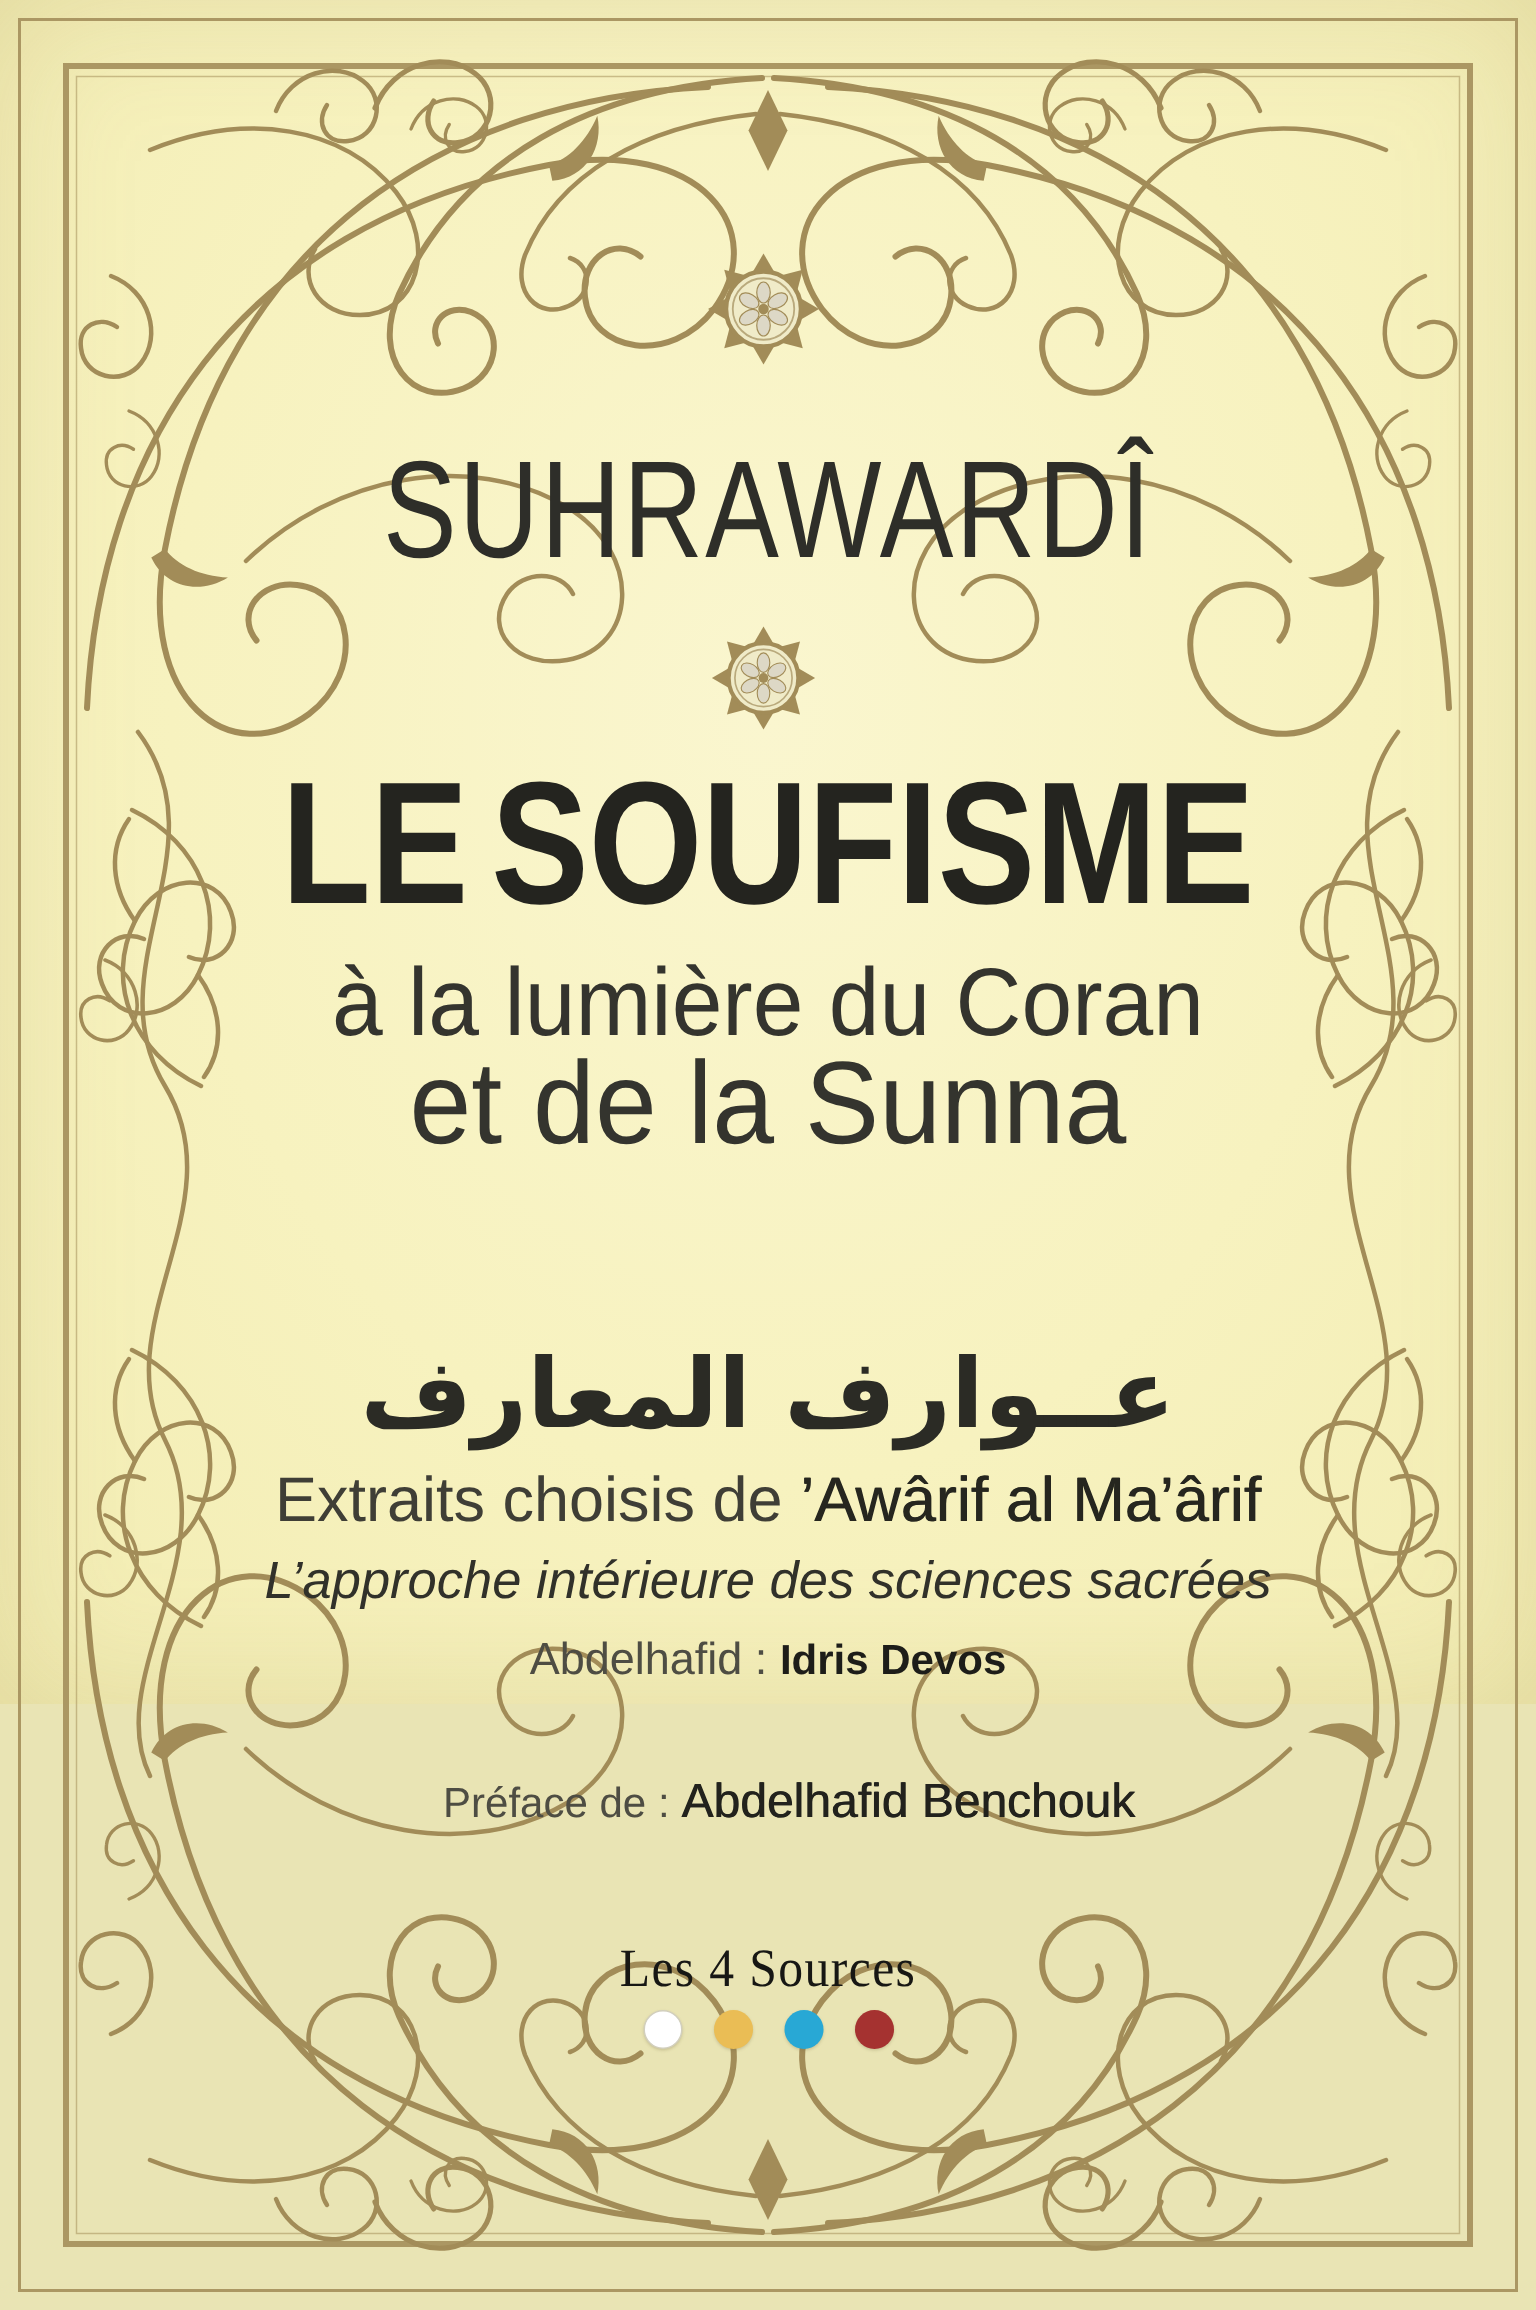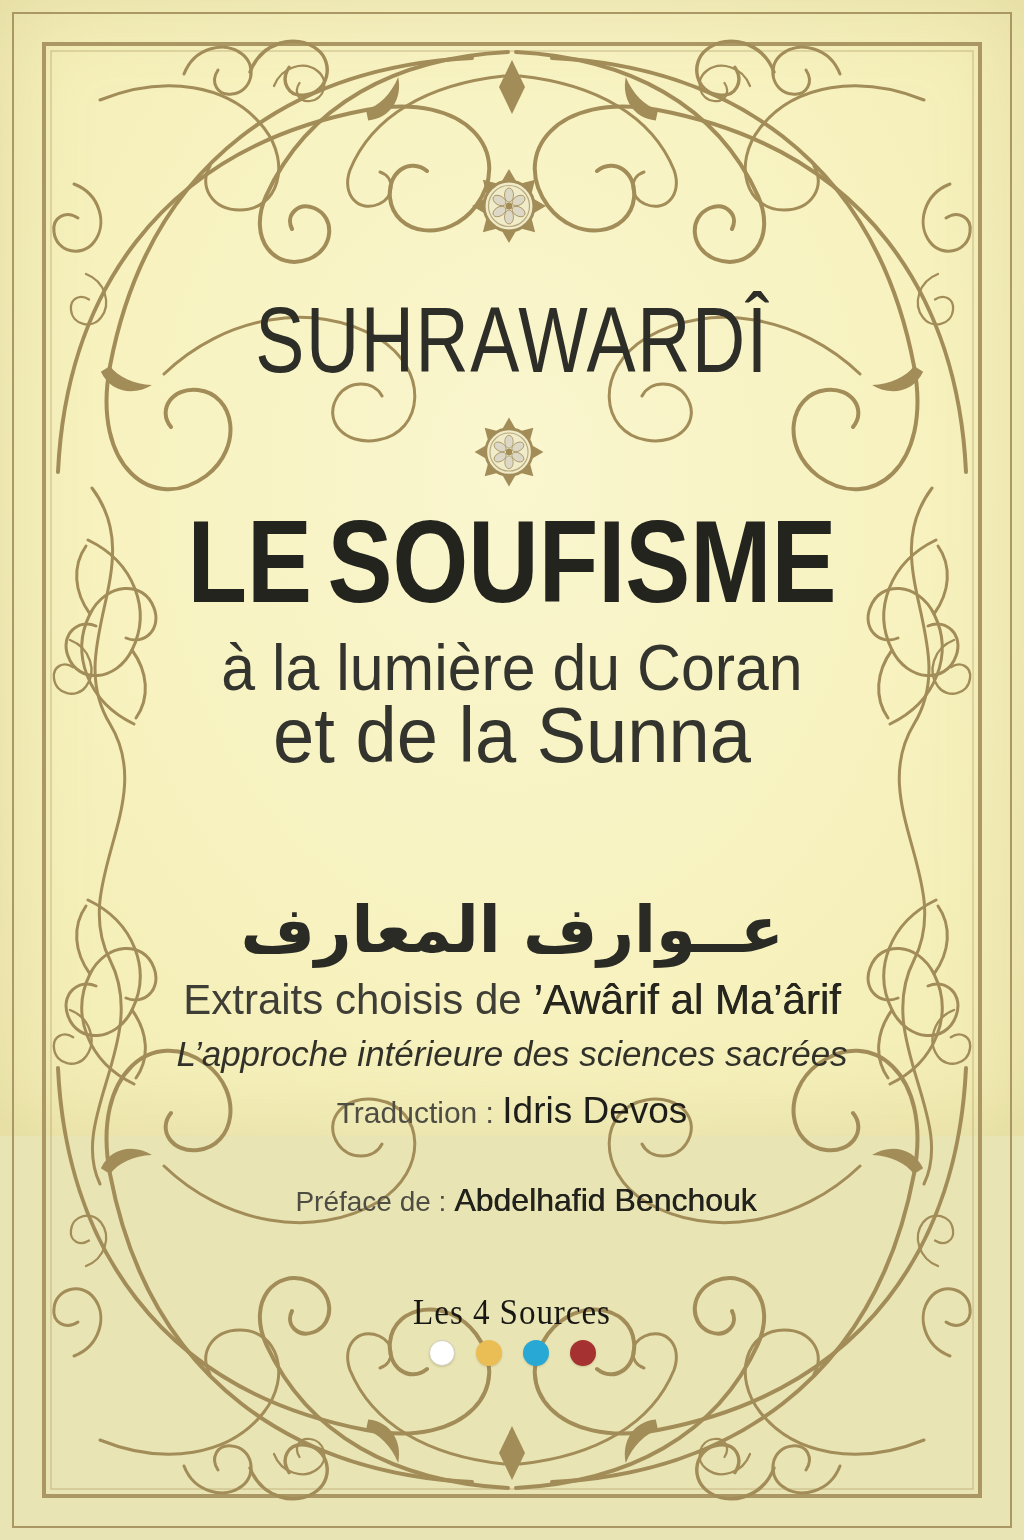--- a/index.html
+++ b/index.html
@@ -46,21 +46,21 @@
   .sub1{top:636px;font-size:64px;line-height:1;font-weight:400;color:var(--body-ink,#34342e);transform:scaleX(.95);}
   .sub2{top:696px;font-size:78px;line-height:1;font-weight:400;color:var(--body-ink,#34342e);transform:scaleX(.95);}
   .arabic{
     top:892px;font-family:"DejaVu Sans",sans-serif;direction:rtl;
     font-size:64px;line-height:1.2;font-weight:700;color:#2b2b25;
   }
   .excerpt{top:976px;font-size:42px;line-height:1.15;color:#3f3e36;}
   .excerpt .work{color:#26261f;text-shadow:.5px 0 currentColor;}
   .tagline{top:1034px;font-size:35px;line-height:1.15;font-style:italic;color:#31312a;}
   .translation{top:1090px;font-size:30px;color:var(--label-ink,#4e4d43);}
-  .translation .name{font-size:37px;font-weight:400;color:#1d1d19;}
+  .translation .name{font-size:28px;font-weight:700;color:#1d1d19;}
   .preface{top:1182px;font-size:28px;color:var(--label-ink,#4e4d43);padding-left:28px;}
   .preface .name{font-size:32px;color:#22221d;text-shadow:.5px 0 currentColor;}
   .publisher-name{
     top:1294px;font-family:"Liberation Serif",serif;
     font-size:36px;line-height:1;color:#171714;letter-spacing:1px;transform:scaleX(.92);
   }
   .dots{
     position:absolute;top:1340px;left:0;right:0;
     display:flex;justify-content:center;align-items:center;gap:21px;
   }
@@ -169,21 +169,21 @@
 
   <div class="center-line arabic">عــوارف المعارف</div>
 
   <div class="center-line excerpt">
     <span>Extraits choisis de </span><span class="work">’Awârif al Ma’ârif</span>
   </div>
 
   <div class="center-line tagline">L’approche intérieure des sciences sacrées</div>
 
   <div class="center-line translation">
-    <span>Traduction : </span><span class="name">Idris Devos</span>
+    <span>Abdelhafid : </span><span class="name">Idris Devos</span>
   </div>
 
   <div class="center-line preface">
     <span>Préface de : </span><span class="name">Abdelhafid Benchouk</span>
   </div>
 
   <div class="center-line publisher-name">Les 4 Sources</div>
 
   <div class="dots">
     <span class="dot dot-white" style="background: rgb(255, 255, 255);"></span>

